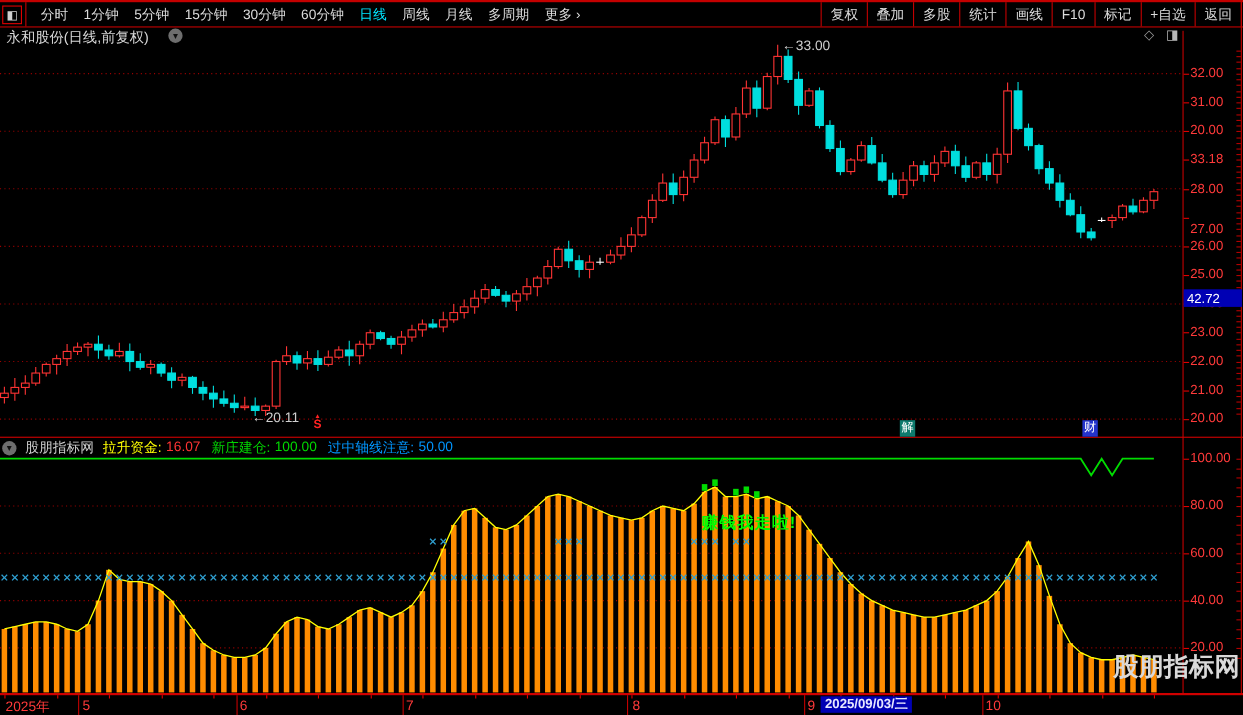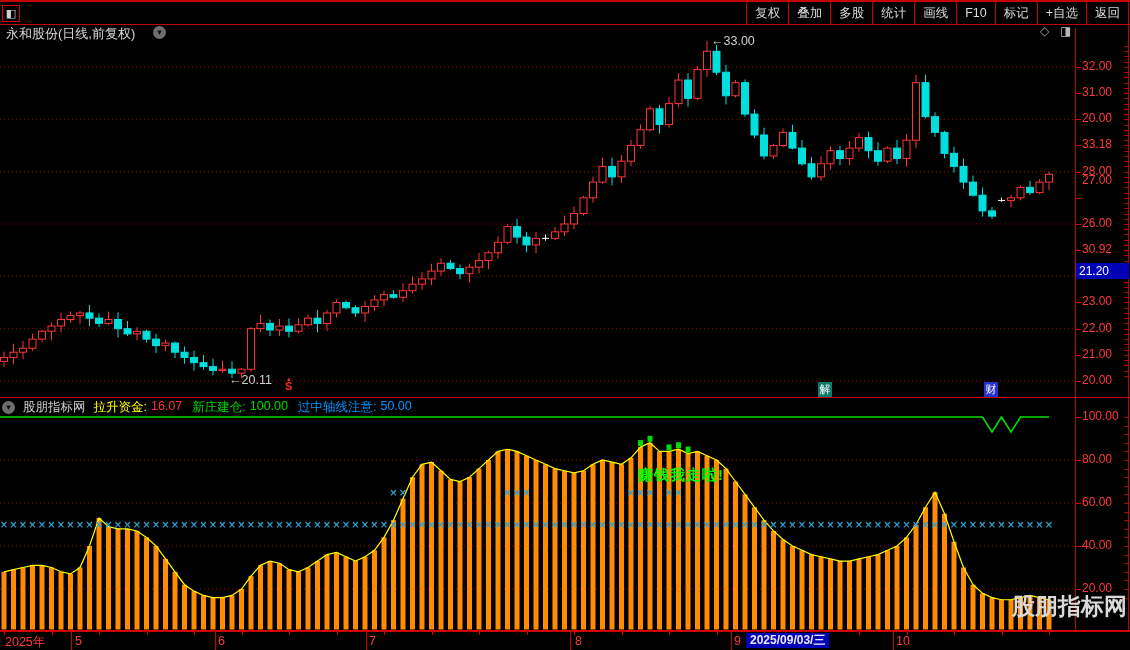--- a/index.html
+++ b/index.html
@@ -60,20 +60,33 @@
   .watermark .w2{font-size:21px;font-weight:bold;}
   svg{position:absolute;overflow:visible;}
 </style>
 </head>
 <body>
 
 <div class="screen">
 
   <div class="menubar">
     <div class="toggle-box">◧</div>
+    <div class="menu-left" id="menu-left">
+        <span class="mi">分时</span>
+        <span class="mi">1分钟</span>
+        <span class="mi">5分钟</span>
+        <span class="mi">15分钟</span>
+        <span class="mi">30分钟</span>
+        <span class="mi">60分钟</span>
+        <span class="mi active">日线</span>
+        <span class="mi">周线</span>
+        <span class="mi">月线</span>
+        <span class="mi">多周期</span>
+        <span class="mi">更多 ›</span>
+      </div>
     <div class="menu-right" id="menu-right">
         <span class="mi">复权</span>
         <span class="mi">叠加</span>
         <span class="mi">多股</span>
         <span class="mi">统计</span>
         <span class="mi">画线</span>
         <span class="mi">F10</span>
         <span class="mi">标记</span>
         <span class="mi">+自选</span>
         <span class="mi">返回</span>
@@ -327,25 +340,25 @@
       <div class="axlabel" style="left: 1082px; top: 58.96px;">32.00</div>
       <div class="tick" style="left: 1076px; top: 66.96px; width: 5px; height: 1px;"></div>
       <div class="axlabel" style="left: 1082px; top: 85.13px;">31.00</div>
       <div class="tick" style="left: 1076px; top: 93.13px; width: 5px; height: 1px;"></div>
       <div class="axlabel" style="left: 1082px; top: 111.3px;">20.00</div>
       <div class="tick" style="left: 1076px; top: 119.3px; width: 5px; height: 1px;"></div>
       <div class="axlabel" style="left: 1082px; top: 137.47px;">33.18</div>
       <div class="tick" style="left: 1076px; top: 145.47px; width: 5px; height: 1px;"></div>
       <div class="axlabel" style="left: 1082px; top: 163.64px;">28.00</div>
       <div class="tick" style="left: 1076px; top: 171.64px; width: 5px; height: 1px;"></div>
-      <div class="axlabel" style="left: 1082px; top: 173px;">27.00</div>
+      <div class="axlabel" style="left: 1082px; top: 201px;">27.00</div>
       <div class="tick" style="left: 1076px; top: 197.81px; width: 5px; height: 1px;"></div>
       <div class="axlabel" style="left: 1082px; top: 215.98px;">26.00</div>
       <div class="tick" style="left: 1076px; top: 223.98px; width: 5px; height: 1px;"></div>
-      <div class="axlabel" style="left: 1082px; top: 242.15px;">30.92</div>
+      <div class="axlabel" style="left: 1082px; top: 242.15px;">25.00</div>
       <div class="tick" style="left: 1076px; top: 250.15px; width: 5px; height: 1px;"></div>
       <div class="axlabel" style="left: 1082px; top: 268.32px;">24.00</div>
       <div class="tick" style="left: 1076px; top: 276.32px; width: 5px; height: 1px;"></div>
       <div class="axlabel" style="left: 1082px; top: 294.49px; text-align: right;">23.00</div>
       <div class="tick" style="left: 1076px; top: 302.49px; width: 5px; height: 1px;"></div>
       <div class="axlabel" style="left: 1082px; top: 320.66px;">22.00</div>
       <div class="tick" style="left: 1076px; top: 328.66px; width: 5px; height: 1px;"></div>
       <div class="axlabel" style="left: 1082px; top: 346.83px; text-align: center;">21.00</div>
       <div class="tick" style="left: 1076px; top: 354.83px; width: 5px; height: 1px;"></div>
       <div class="axlabel" style="left: 1082px; top: 373px;">20.00</div>
@@ -408,21 +421,21 @@
       <div class="tick" style="left: 1124px; top: 87.896px; width: 4px; height: 1px; opacity: 0.8;"></div>
       <div class="tick" style="left: 1124px; top: 82.662px; width: 4px; height: 1px; opacity: 0.8;"></div>
       <div class="tick" style="left: 1124px; top: 77.428px; width: 4px; height: 1px; opacity: 0.8;"></div>
       <div class="tick" style="left: 1124px; top: 72.194px; width: 4px; height: 1px; opacity: 0.8;"></div>
       <div class="tick" style="left: 1124px; top: 66.96px; width: 4px; height: 1px; opacity: 0.8;"></div>
       <div class="tick" style="left: 1124px; top: 61.726px; width: 4px; height: 1px; opacity: 0.8;"></div>
       <div class="tick" style="left: 1124px; top: 56.492px; width: 4px; height: 1px; opacity: 0.8;"></div>
       <div class="tick" style="left: 1124px; top: 51.258px; width: 4px; height: 1px; opacity: 0.8;"></div>
       <div class="tick" style="left: 1124px; top: 46.024px; width: 4px; height: 1px; opacity: 0.8;"></div>
     </div>
-  <div class="price-badge" style="top:263px;">21.20</div>
+  <div class="price-badge" style="top:263px;">42.72</div>
 
   <div class="note" id="high-note" style="left: 711px; top: 33.79px;">←33.00</div>
   <div class="note" id="low-note" style="left: 229px; top: 373.121px;">←20.11</div>
   <div class="s-marker" style="left:285px;top:376px;">
     <span class="arr">▲</span>
     <span class="lt">S</span>
   </div>
   <div class="mini-badge" style="left:818px;top:382px;background:#0e7a6d;">解</div>
   <div class="mini-badge" style="left:984px;top:382px;background:#2433cc;">财</div>
 

